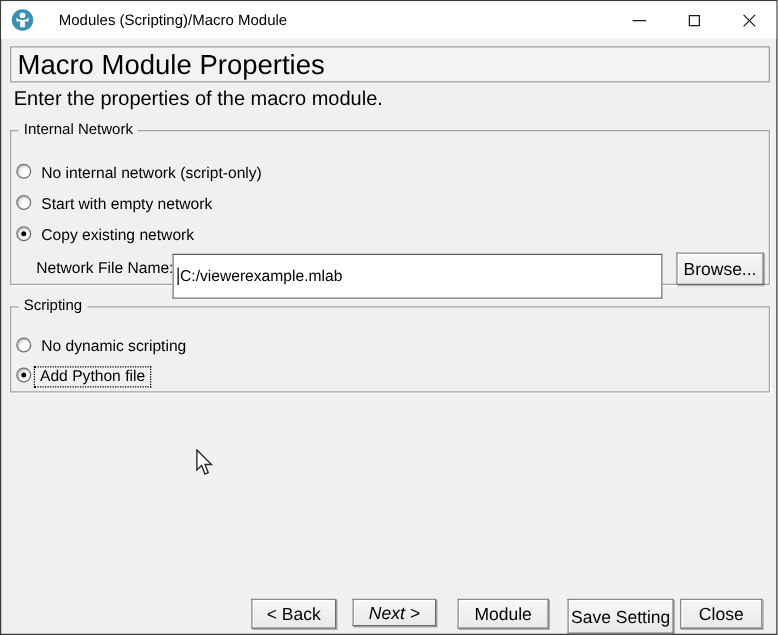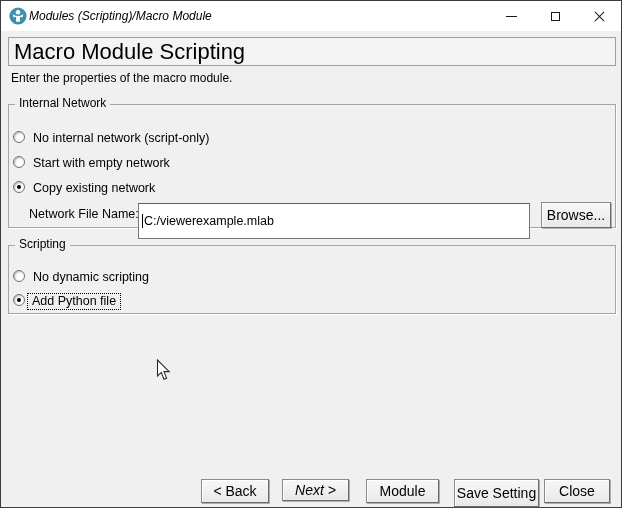--- a/index.html
+++ b/index.html
@@ -8,39 +8,39 @@
   .window {
     position:relative; width:622px; height:508px;
     background:#f0f0f0; border:1px solid #3c3c3c;
   }
   
   .titlebar {
     position:absolute; left:0; top:0; width:620px; height:30px;
     background:#ffffff; display:flex; align-items:center;
   }
   .app-icon { width:18px; height:18px; margin-left:8px; flex:0 0 auto; }
-  .win-title { margin-left:2px; font-size:12px; color:#000000; white-space:nowrap;font-style:italic; }
+  .win-title { margin-left:20px; font-size:12px; color:#000000; white-space:nowrap; }
   .win-controls { position:absolute; right:0; top:0; height:30px; display:flex; }
   .win-btn { width:44px; height:30px; display:flex; align-items:center; justify-content:center; cursor:default; }
   .glyph-min { width:11px; height:0; border-top:1px solid #1a1a1a; }
   .glyph-max { width:9px; height:9px; border:1px solid #1a1a1a; background:transparent; }
   .glyph-close { position:relative; width:11px; height:11px; }
   .glyph-close:before, .glyph-close:after {
     content:""; position:absolute; left:-1px; top:5px; width:13px; height:1px; background:#1a1a1a;
   }
   .glyph-close:before { transform:rotate(45deg); }
   .glyph-close:after  { transform:rotate(-45deg); }
   
   .header-box {
     position:absolute; left:7px; top:36px; width:608px; height:29px;
     background:#f3f3f3; border:1px solid #9e9e9e;
     display:flex; align-items:center;
   }
   .header-title { font-size:22px; color:#000; padding-left:5px; white-space:nowrap; }
-  .subtitle { position:absolute; left:10px; top:70px; font-size:12px; color:#000; }
+  .subtitle { position:absolute; left:10px; top:70px; font-size:16px; color:#000; }
   
   .groupbox {
     position:absolute; left:7px; width:608px;
     border:1px solid #a5a5a5; box-shadow:1px 1px 0 #ffffff;
     background:#f0f0f0;
   }
   .group-internal { top:103px; height:124px; }
   .group-scripting { top:244px; height:69px; }
   .legend {
     position:absolute; left:6px; top:-9px; padding:0 4px;
@@ -106,21 +106,21 @@
       <div class="win-btn">
         <span class="glyph-max"></span>
       </div>
       <div class="win-btn">
         <span class="glyph-close"></span>
       </div>
     </div>
   </div>
 
   <div class="header-box">
-    <span class="header-title">Macro Module Scripting</span>
+    <span class="header-title">Macro Module Properties</span>
   </div>
   <div class="subtitle">Enter the properties of the macro module.</div>
 
   <div class="groupbox group-internal">
     <span class="legend">Internal Network</span>
 
     <div class="radio-row" style="top:25px;">
       <span class="radio"></span>
       <span class="radio-label">No internal network (script-only)</span>
     </div>

